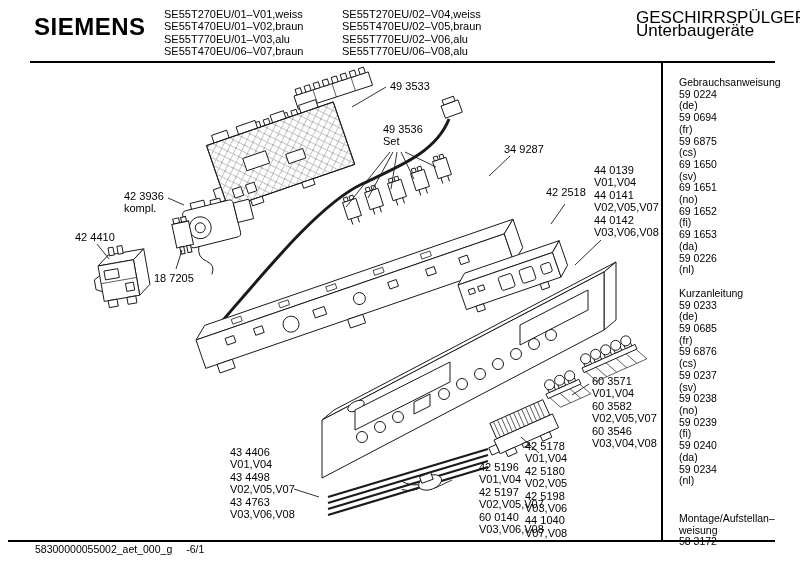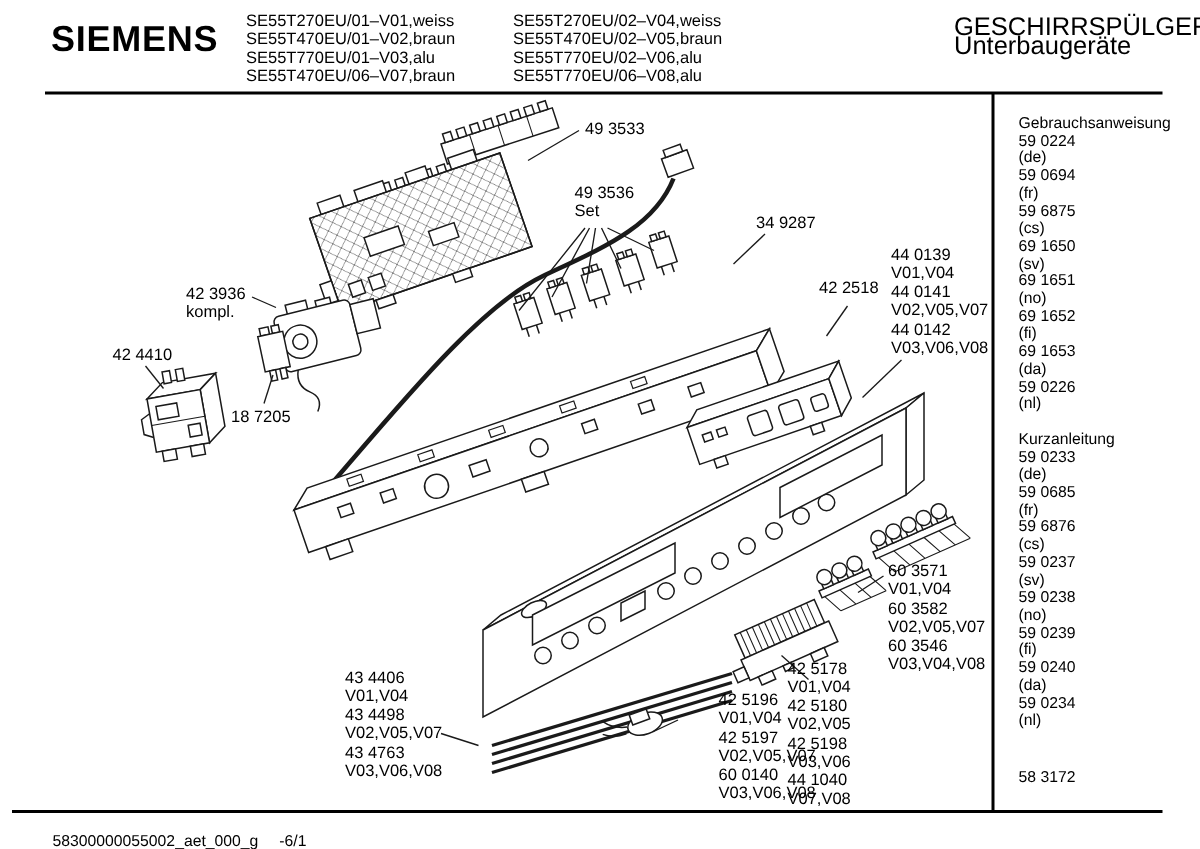--- a/index.html
+++ b/index.html
@@ -11,21 +11,21 @@
   .models{top:8px;font-size:11px;line-height:12.4px;}
   .models.c1{left:164px;} .models.c2{left:318px;margin-left:24px;}
   .cat{left:636px;top:12px;font-size:17px;line-height:12.6px;}
   .rule-top{left:30px;width:745px;top:61px;height:2px;background:#000;}
   .rule-bottom{left:8px;width:767px;top:540px;height:2px;background:#000;}
   .vline{left:661px;top:62px;width:2px;height:479px;background:#000;}
   .sidebar{left:667px;top:65px;width:130px;font-size:10.5px;line-height:11.7px;}
   .sb-section{margin:12px;}
   .sb-section + .sb-section{margin-top:10px;}
   .dlabel{font-size:11px;line-height:12.4px;}
-  .footer{left:35px;top:555px;font-size:10.5px;}
+  .footer{left:35px;top:543px;font-size:10.5px;}
   .footer .pg{margin-left:14px;}
   svg{position:absolute;left:0;top:0;}
   svg *{vector-effect:non-scaling-stroke;}
 </style>
 </head>
 <body>
 
 <div class="abs brand">SIEMENS</div>
 <div class="abs models c1 pre">SE55T270EU/01–V01,weiss
 SE55T470EU/01–V02,braun
@@ -366,20 +366,22 @@
 59 0238
 (no)
 59 0239
 (fi)
 59 0240
 (da)
 59 0234
 (nl)</div>
   </div>
   <div class="sb-section" style="margin-top:26px">
+    <div class="sb-title pre">Montage/Aufstellan–
+weisung</div>
     <div class="sb-entries pre">58 3172</div>
   </div>
 </div>
 
 <div class="abs rule-bottom"></div>
 <div class="abs footer">
   <span>58300000055002_aet_000_g</span><span class="pg">-6/1</span>
 </div>
 
 </body></html>

